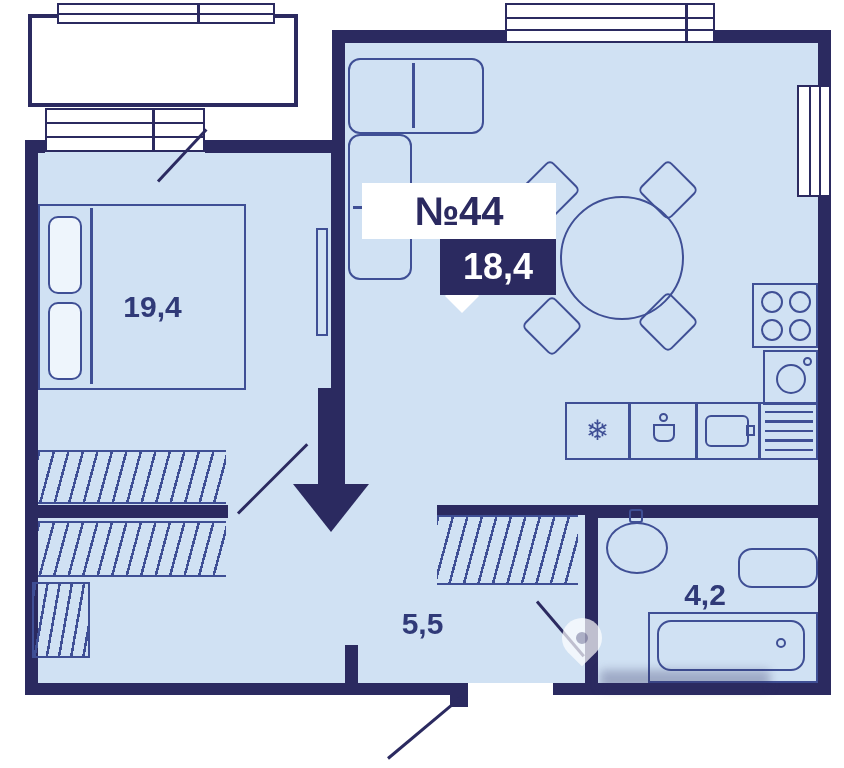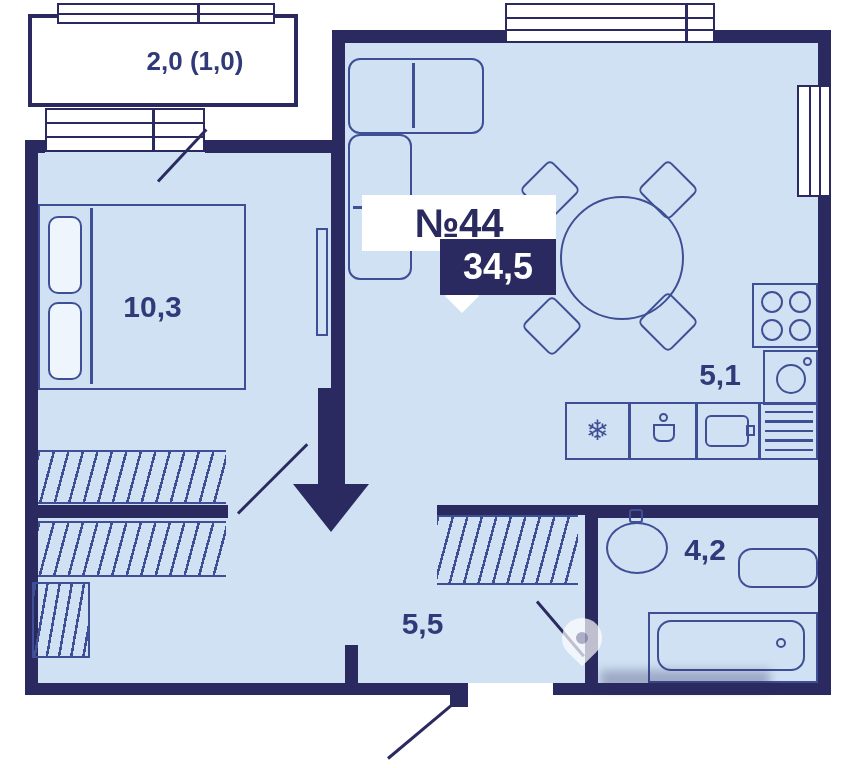--- a/index.html
+++ b/index.html
@@ -29,21 +29,20 @@
 </style>
 </head>
 <body>
 
 <div class="plan">
 
   <div class="abs" style="left:38px;top:43px;width:780px;height:640px;background:var(--floor)"></div>
   <div class="abs" style="left:0;top:0;width:332px;height:140px;background:#fff"></div>
 
   <div class="abs" style="left:28px;top:14px;width:270px;height:93px;background:#fff;border:4px solid var(--wall)"></div>
-  <div class="label" style="left:95px;top:46px;width:200px;font-size:26px">2,0 (1,0)</div>
 
   <div class="wall" style="left:25px;top:140px;width:13px;height:555px"></div>
   <div class="wall" style="left:25px;top:140px;width:20px;height:13px"></div>
   <div class="wall" style="left:205px;top:140px;width:140px;height:13px"></div>
   <div class="wall" style="left:332px;top:43px;width:13px;height:110px"></div>
   <div class="wall" style="left:332px;top:30px;width:173px;height:13px"></div>
   <div class="wall" style="left:715px;top:30px;width:116px;height:13px"></div>
   <div class="wall" style="left:818px;top:30px;width:13px;height:55px"></div>
   <div class="wall" style="left:818px;top:197px;width:13px;height:498px"></div>
   <div class="wall" style="left:25px;top:683px;width:437px;height:12px"></div>
@@ -130,27 +129,26 @@
   </div>
 
   <div class="wall" style="left:318px;top:388px;width:27px;height:98px"></div>
   <div class="abs" style="left:293px;top:484px;width:0;height:0;border-left:38px solid transparent;border-right:38px solid transparent;border-top:48px solid var(--wall)"></div>
 
   <div class="dline" style="left:158px;top:180px;width:71px;transform:rotate(-47deg)"></div>
   <div class="dline" style="left:238px;top:512px;width:98px;transform:rotate(-45deg)"></div>
   <div class="dline" style="left:537px;top:600px;width:72px;transform:rotate(49.5deg)"></div>
   <div class="dline" style="left:388px;top:757px;width:96px;transform:rotate(-40deg)"></div>
 
-  <div class="label" style="left:95px;top:290px;width:115px">10,3</div>
-  <div class="label" style="left:670px;top:358px;width:100px">5,1</div>
+  <div class="label" style="left:95px;top:290px;width:115px">19,4</div>
   <div class="label" style="left:370px;top:607px;width:105px">5,5</div>
-  <div class="label" style="left:655px;top:533px;width:100px">4,2</div>
+  <div class="label" style="left:655px;top:578px;width:100px">4,2</div>
 
   <div class="abs" style="left:450px;top:284px;width:24px;height:24px;background:#fff;transform:rotate(45deg)"></div>
-  <div class="badge" style="left:362px;top:195px;width:194px;height:56px;background:#fff;font-size:40px">№44</div>
-  <div class="badge" style="left:440px;top:239px;width:116px;height:56px;background:var(--wall);color:#fff;font-size:36px">34,5</div>
+  <div class="badge" style="left:362px;top:183px;width:194px;height:56px;background:#fff;font-size:40px">№44</div>
+  <div class="badge" style="left:440px;top:239px;width:116px;height:56px;background:var(--wall);color:#fff;font-size:36px">18,4</div>
 
   <div class="abs" style="left:600px;top:670px;width:170px;height:20px;background:rgba(43,42,96,.30);filter:blur(5px);border-radius:4px"></div>
   <div class="abs" style="left:562px;top:618px;width:40px;height:40px;background:rgba(255,255,255,.7);border-radius:50% 50% 50% 0;transform:rotate(-45deg)">
     <div class="abs circle" style="left:14px;top:14px;width:12px;height:12px;background:rgba(43,42,96,.35)"></div>
   </div>
 
 </div>
 
 </body></html>

